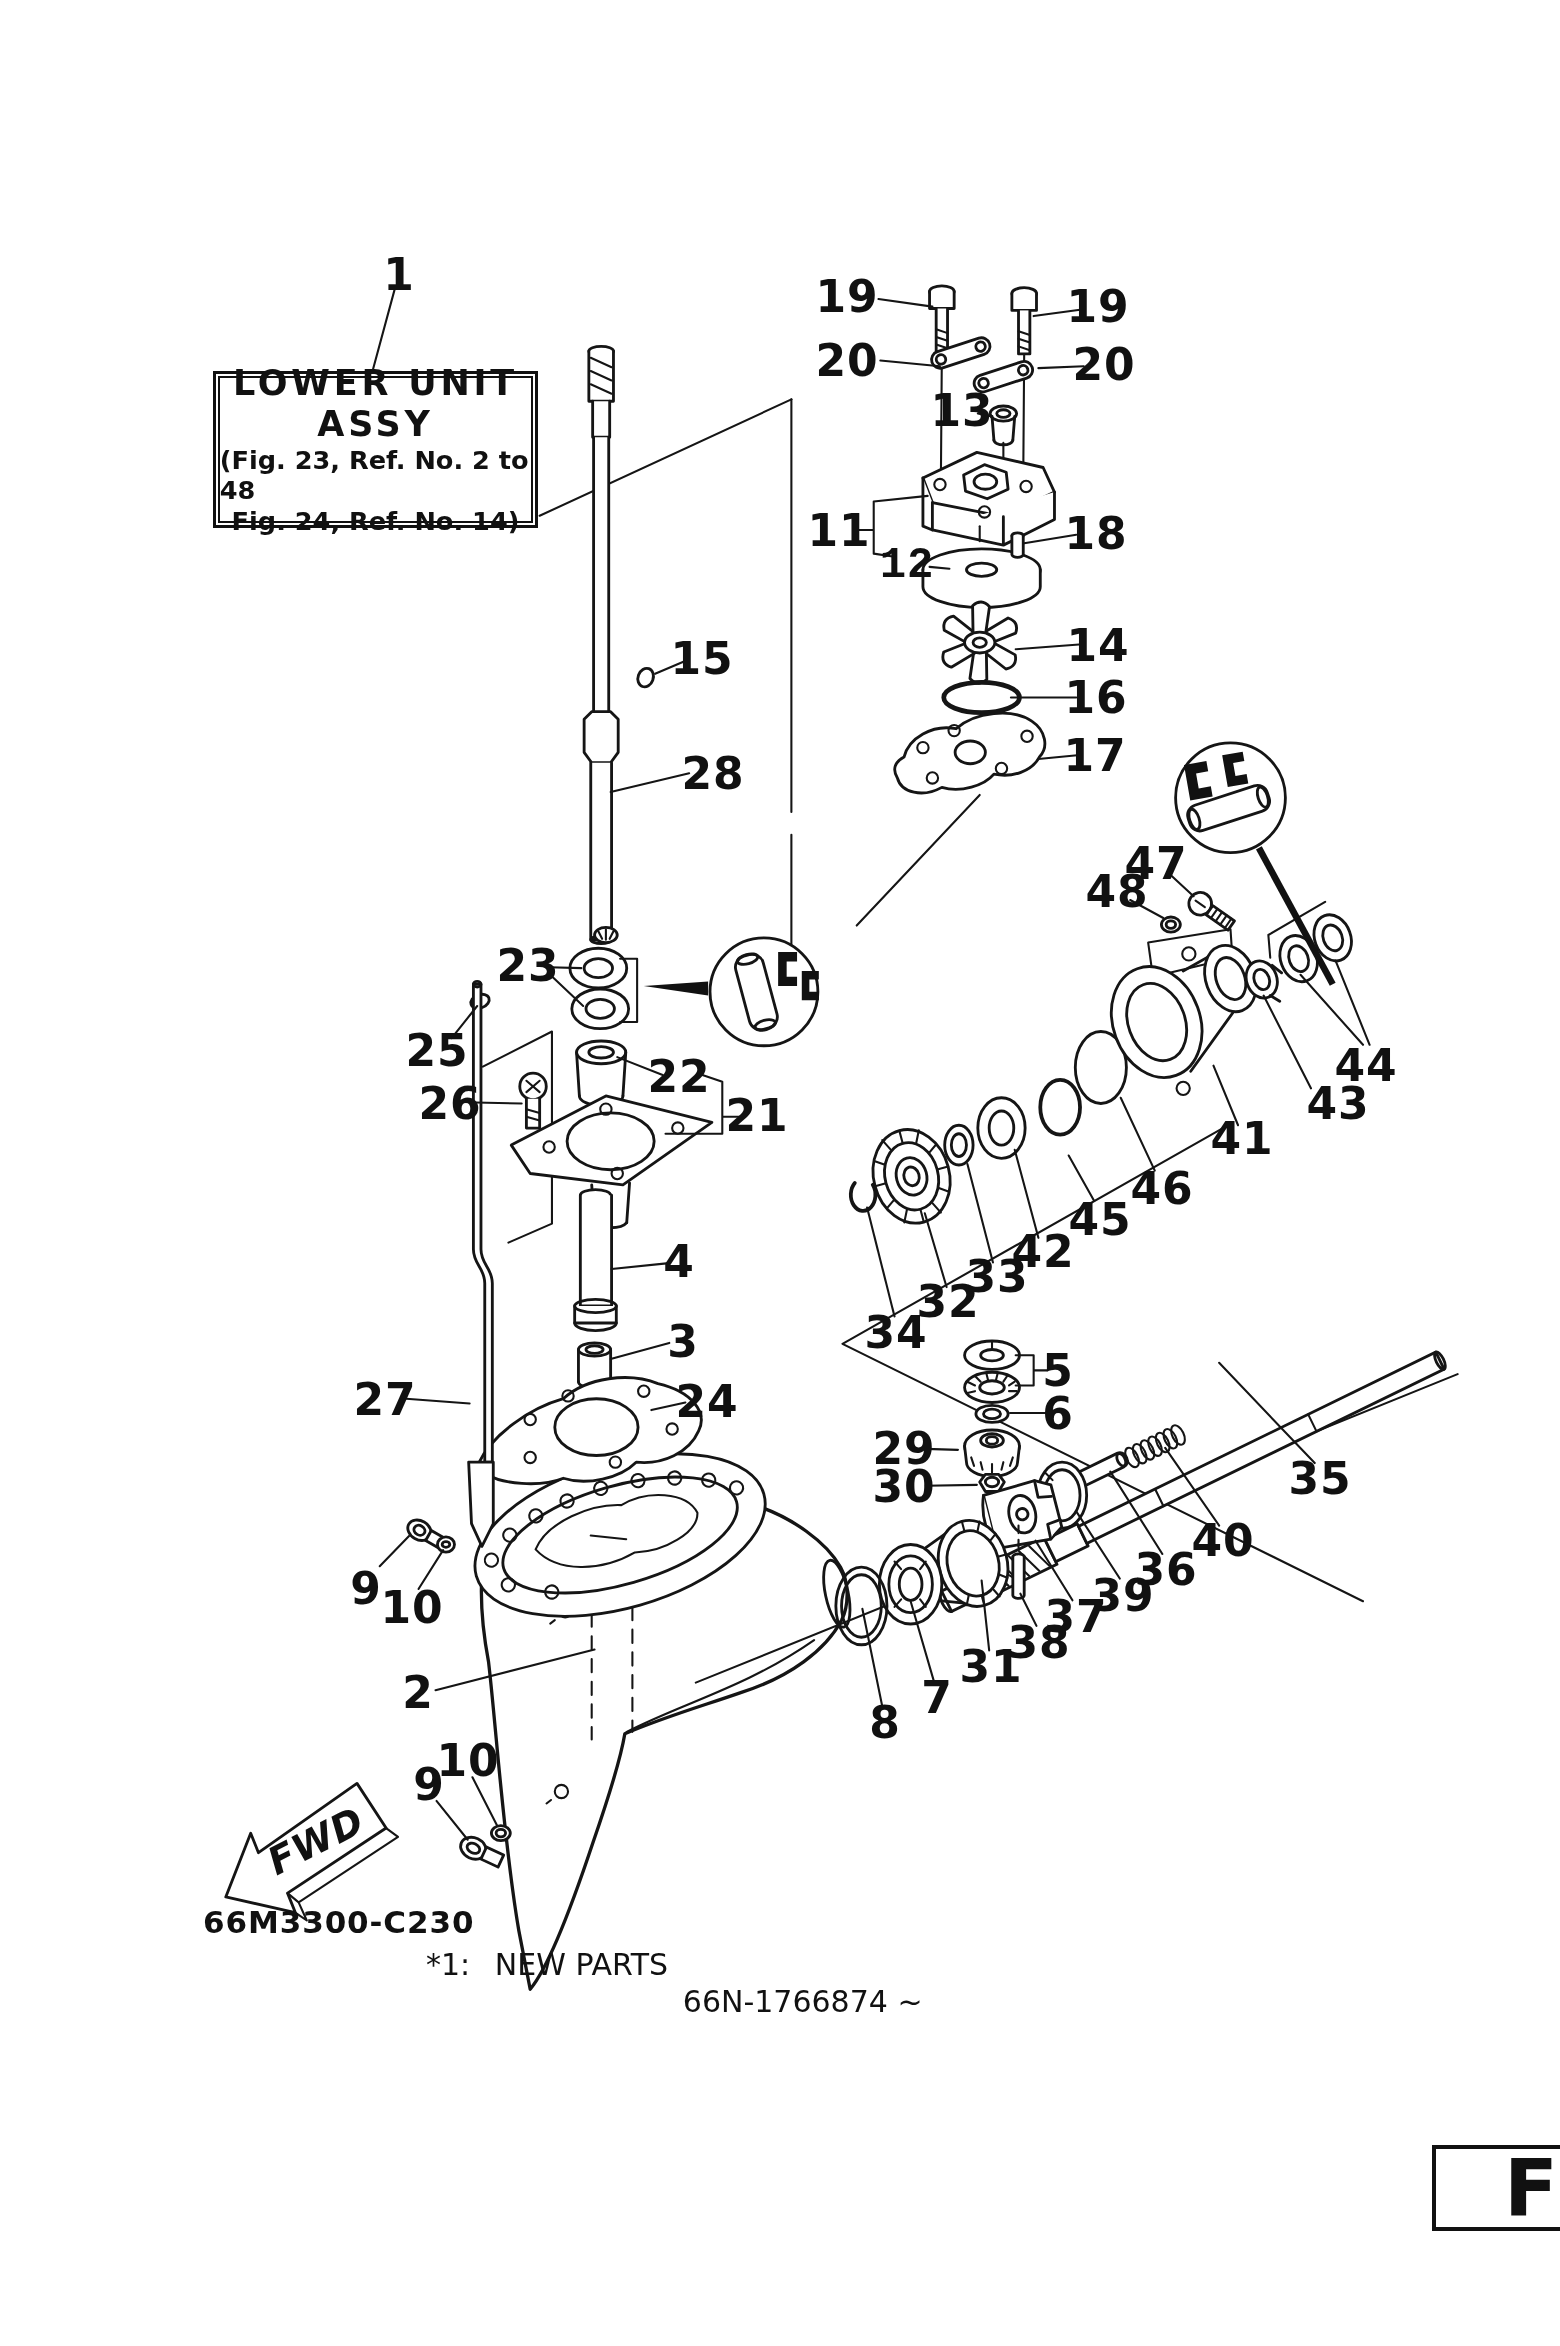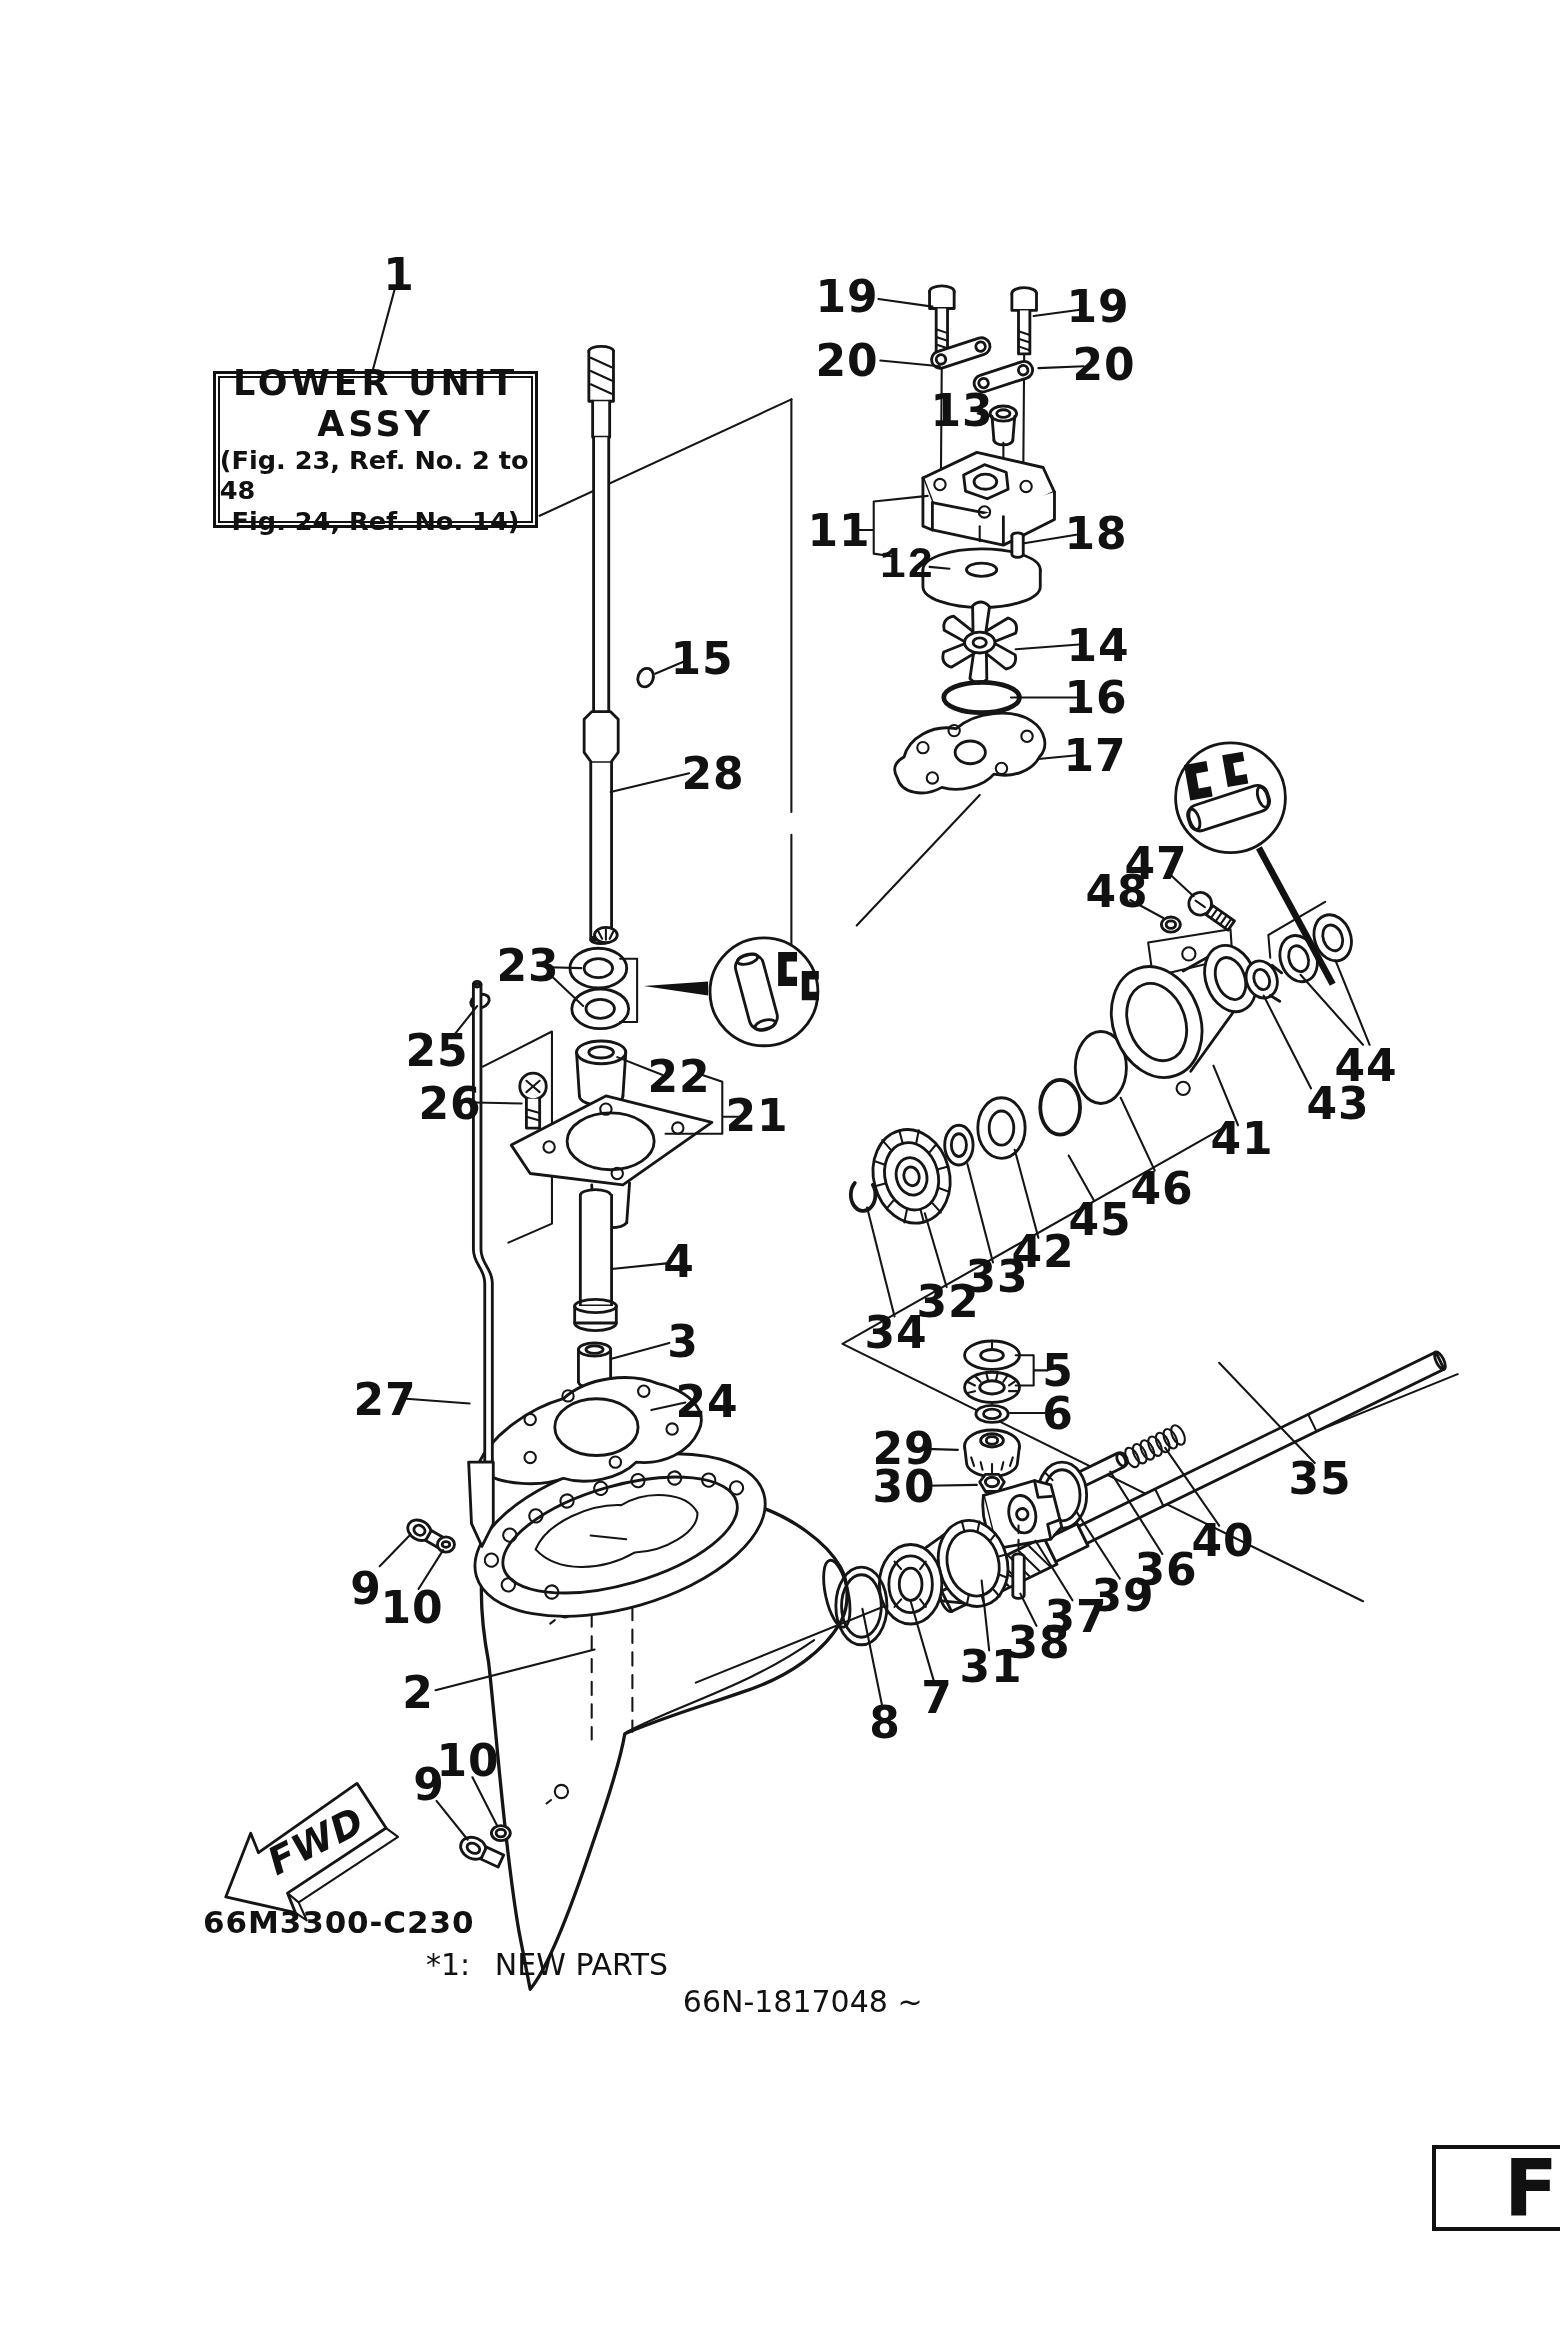--- a/index.html
+++ b/index.html
@@ -559,21 +559,21 @@
     </div>
 
   <div class="fwd-label">FWD</div>
 
   <div class="drawing-number">66M3300-C230</div>
 
   <div class="footnote">
     <div class="ref">*1:</div>
     <div>
       <div class="fn-l1">NEW PARTS</div>
-      <div class="fn-l3">66N-1817048 ~</div>
+      <div class="fn-l3">66N-1766874 ~</div>
     </div>
   </div>
 
   <div class="pagebox">
     <span>F3</span>
   </div>
 
 </div>
 
 

